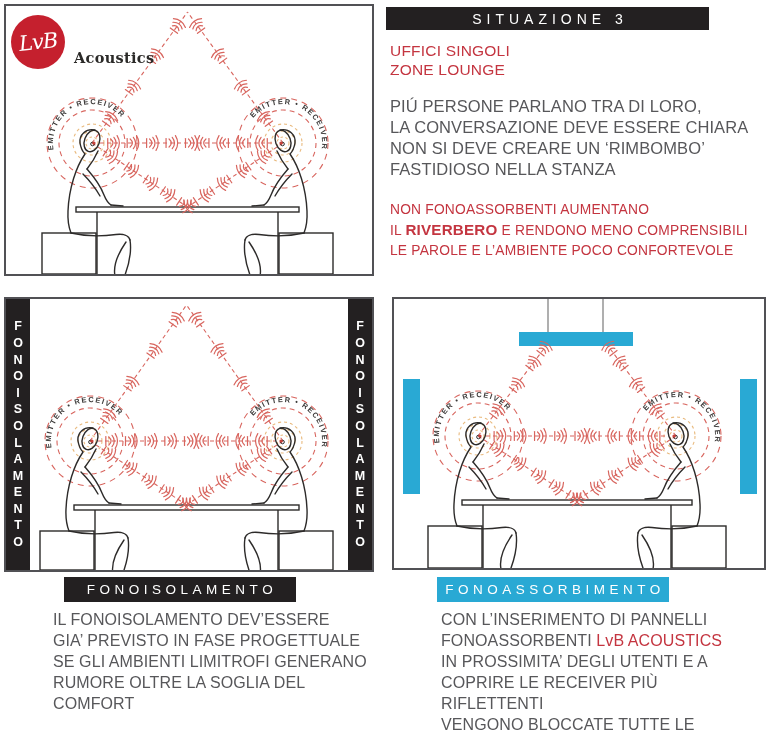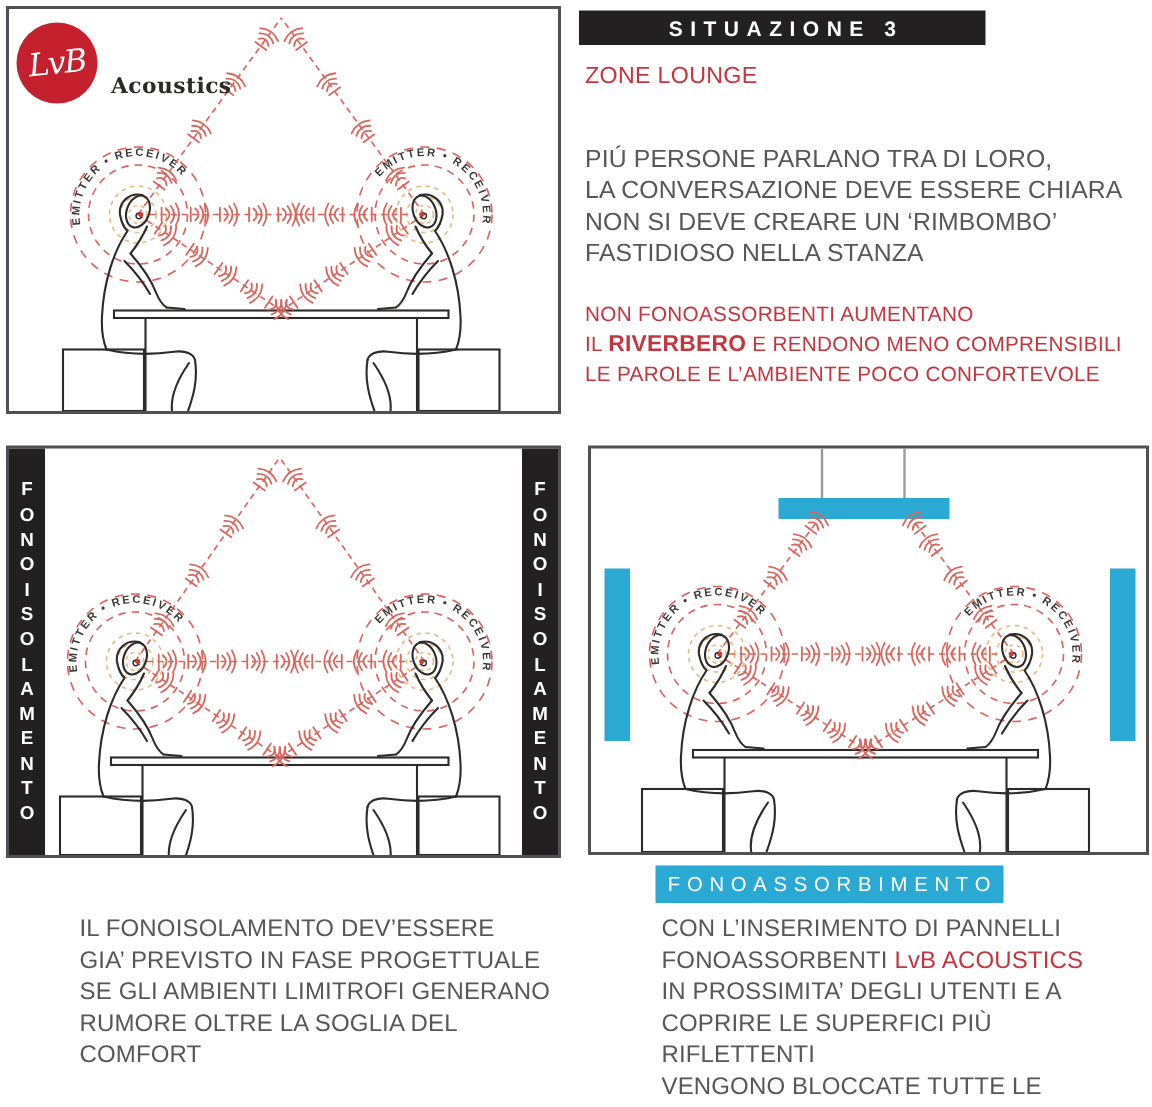--- a/index.html
+++ b/index.html
@@ -12,23 +12,23 @@
   .scene-svg{position:absolute;left:0;top:0;display:block;}
   #svg-iso{left:24px;}
   
   .logo{position:absolute;left:5px;top:9px;width:54px;height:54px;border-radius:50%;
         background:var(--logo);display:flex;align-items:center;justify-content:center;}
   .logo-monogram{color:#fff;font-family:"DejaVu Serif",serif;font-style:italic;font-size:21px;
         transform:rotate(-6deg);letter-spacing:-1px;}
   .logo-name{position:absolute;left:68px;top:28px;font-family:"DejaVu Serif",serif;
         font-weight:600;font-size:14.5px;color:#2b2a28;letter-spacing:.3px;margin-top:15px;}
   
-  .title-bar{position:absolute;left:386px;top:7px;width:271px;height:23px;background:var(--bar);
+  .title-bar{position:absolute;left:386px;top:7px;width:323px;height:23px;background:var(--bar);
         color:#fff;display:flex;align-items:center;justify-content:center;font-size:14px;
-        letter-spacing:5px;padding-left:5px;box-sizing:border-box;font-weight:700;}
+        letter-spacing:5px;padding-left:5px;box-sizing:border-box;font-weight:400;}
   .context{position:absolute;left:390px;top:41px;color:var(--accent);font-size:15.5px;
         line-height:19px;font-weight:500;letter-spacing:.2px;}
   .intro{position:absolute;left:390px;top:96px;color:var(--gray);font-size:16.5px;
         line-height:21px;letter-spacing:.1px;}
   .problem{position:absolute;left:390px;top:200px;color:var(--accent);font-size:13.8px;
         line-height:20px;font-weight:500;letter-spacing:.2px;}
   .problem .bold{font-weight:800;font-size:15.2px;}
   
   .vbar{position:absolute;top:0;bottom:0;width:24px;background:var(--bar);color:#fff;
         display:flex;align-items:center;justify-content:center;font-size:12.5px;font-weight:600;
@@ -274,20 +274,21 @@
     <div class="logo">
       <span class="logo-monogram">LvB</span>
     </div>
     <span class="logo-name">Acoustics</span>
   </section>
 
   <div class="title-bar">
     <span>SITUAZIONE 3</span>
   </div>
   <div class="context">
+    <div>UFFICI SINGOLI</div>
     <div>ZONE LOUNGE</div>
   </div>
   <div class="intro">
     <div>PIÚ PERSONE PARLANO TRA DI LORO,</div>
     <div>LA CONVERSAZIONE DEVE ESSERE CHIARA</div>
     <div>NON SI DEVE CREARE UN ‘RIMBOMBO’</div>
     <div>FASTIDIOSO NELLA STANZA</div>
   </div>
   <div class="problem">
     <div>NON FONOASSORBENTI AUMENTANO</div>
@@ -767,33 +768,36 @@
           <path d="M6,8 C3,15 -1,21 -5,26" fill="none" stroke="#2d2b2a" stroke-width="1.4" stroke-linecap="round"></path>
           <path d="M-5,26 C2,34 9,44 12,52 C14,57 16,60 19,62" fill="none" stroke="#2d2b2a" stroke-width="1.4" stroke-linecap="round"></path>
           <path d="M19,62 L31,63" fill="none" stroke="#2d2b2a" stroke-width="1.4" stroke-linecap="round"></path>
           <path d="M-9,31 C-2,38 4,46 8,53" fill="none" stroke="#2d2b2a" stroke-width="1.4" stroke-linecap="round"></path>
           <circle cx="0.5" cy="1" r="1.8" fill="none" stroke="#2d2b2a" stroke-width="1" stroke-linecap="round"></circle>
           <circle cx="2" cy="0" r="1.6" fill="#c8403a"></circle>
         </g>
       </svg>
   </section>
 
+  <div class="label-bar" id="bar-iso">
+    <span>FONOISOLAMENTO</span>
+  </div>
   <div class="label-bar" id="bar-abs">
     <span>FONOASSORBIMENTO</span>
   </div>
 
   <div class="caption" id="caption-iso">
     <div>IL FONOISOLAMENTO DEV’ESSERE</div>
     <div>GIA’ PREVISTO IN FASE PROGETTUALE</div>
     <div>SE GLI AMBIENTI LIMITROFI GENERANO</div>
     <div>RUMORE OLTRE LA SOGLIA DEL</div>
     <div>COMFORT</div>
   </div>
   <div class="caption" id="caption-abs">
     <div>CON L’INSERIMENTO DI PANNELLI</div>
     <div><span>FONOASSORBENTI </span><span class="brand-red">LvB ACOUSTICS</span></div>
     <div>IN PROSSIMITA’ DEGLI UTENTI E A</div>
-    <div>COPRIRE LE SUPERFICI PIÙ RIFLETTENTI</div>
+    <div>COPRIRE LE RECEIVER PIÙ RIFLETTENTI</div>
     <div>VENGONO BLOCCATE TUTTE LE</div>
     <div>RIFLESSIONI INDESIDERATE.</div>
   </div>
 
 </div>
 
 </body></html>

